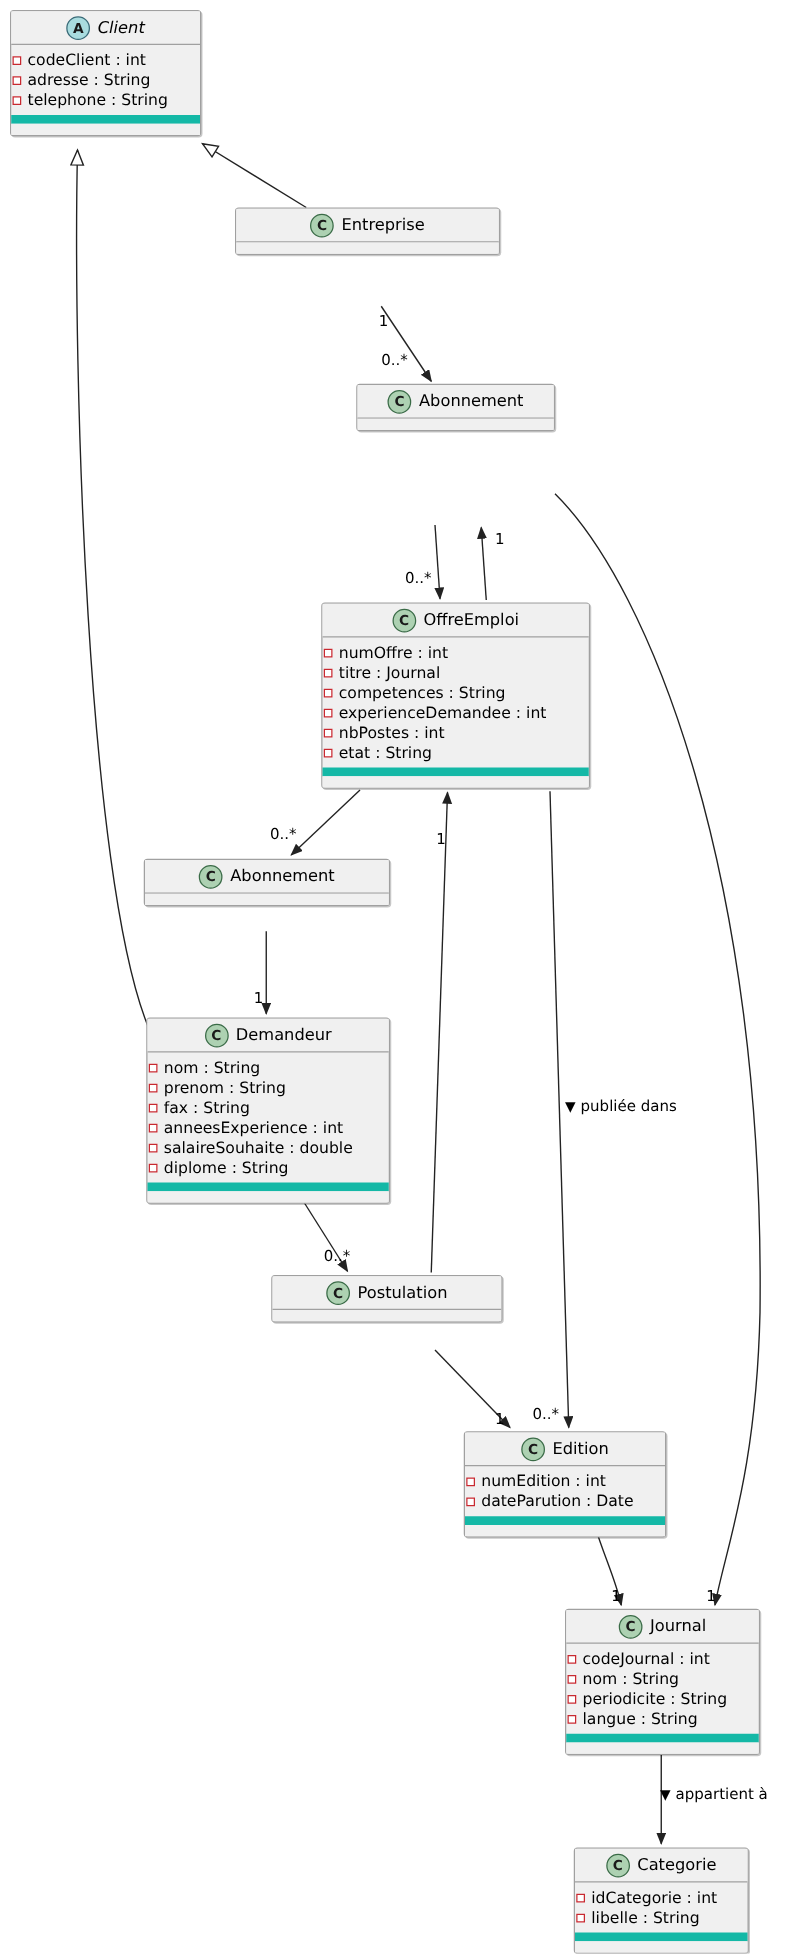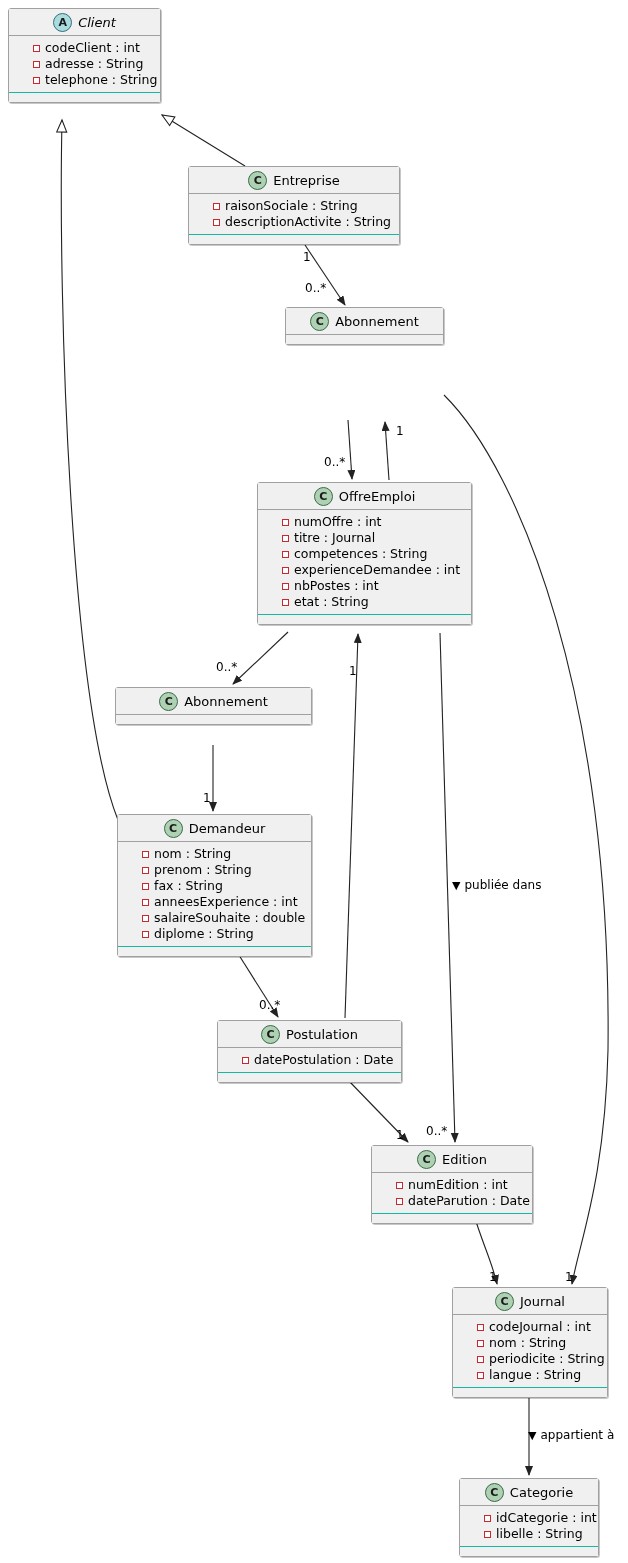--- a/index.html
+++ b/index.html
@@ -65,22 +65,22 @@
   .class-title {
     font-size: 13px;
     color: #000000;
     white-space: nowrap;
   }
   .class-title.abstract {
     font-style: italic;
   }
   .uml-attrs {
     box-sizing: border-box;
-    padding: 4px 6px 4px 24px;
-    border-bottom: 1px solid #14b8a6;
+    padding: 4px 6px 4px 1px;
+    border-bottom: 7px solid #14b8a6;
   }
   .attr-row {
     display: flex;
     align-items: center;
     gap: 5px;
     height: 16px;
     line-height: 16px;
     white-space: nowrap;
   }
   .vis-private {
@@ -191,30 +191,20 @@
       </div>
     </div>
     <div class="uml-methods"></div>
   </div>
 
   <div class="uml-class" style="left:188px; top:166px; width:212px;">
     <div class="uml-header">
       <span class="stereo-icon icon-class">C</span>
       <span class="class-title">Entreprise</span>
     </div>
-    <div class="uml-attrs">
-      <div class="attr-row">
-        <span class="vis-private"></span>
-        <span class="attr-text">raisonSociale : String</span>
-      </div>
-      <div class="attr-row">
-        <span class="vis-private"></span>
-        <span class="attr-text">descriptionActivite : String</span>
-      </div>
-    </div>
     <div class="uml-methods"></div>
   </div>
 
   <div class="uml-class" style="left:285px; top:307px; width:159px;">
     <div class="uml-header">
       <span class="stereo-icon icon-class">C</span>
       <span class="class-title">Abonnement</span>
     </div>
     <div class="uml-methods"></div>
   </div>
@@ -292,26 +282,20 @@
         <span class="attr-text">diplome : String</span>
       </div>
     </div>
     <div class="uml-methods"></div>
   </div>
 
   <div class="uml-class" style="left:217px; top:1020px; width:185px;">
     <div class="uml-header">
       <span class="stereo-icon icon-class">C</span>
       <span class="class-title">Postulation</span>
-    </div>
-    <div class="uml-attrs">
-      <div class="attr-row">
-        <span class="vis-private"></span>
-        <span class="attr-text">datePostulation : Date</span>
-      </div>
     </div>
     <div class="uml-methods"></div>
   </div>
 
   <div class="uml-class" style="left:371px; top:1145px; width:162px;">
     <div class="uml-header">
       <span class="stereo-icon icon-class">C</span>
       <span class="class-title">Edition</span>
     </div>
     <div class="uml-attrs">

